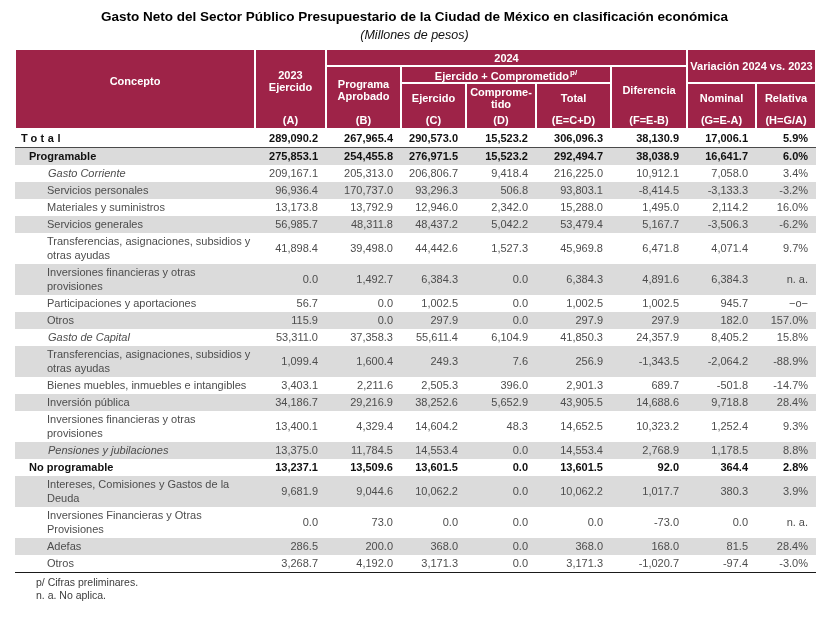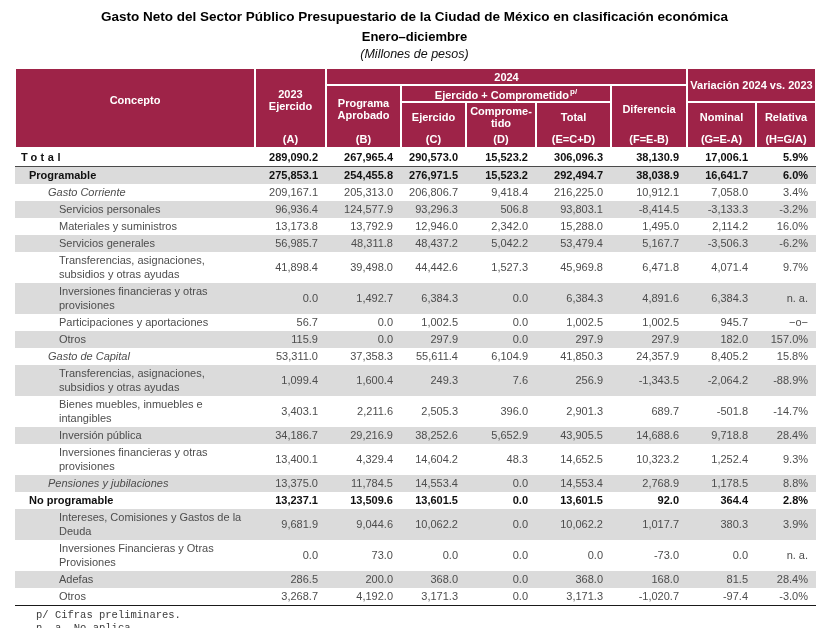--- a/index.html
+++ b/index.html
@@ -46,35 +46,34 @@
     vertical-align: middle; line-height: 14px;
     padding: 1.5px 8px 1.5px 0; height: 17px;
   }
   tbody td.concepto { padding-right: 2px; }
   tbody td.num { text-align: right; white-space: nowrap; }
   tbody tr.shaded td { background: var(--band-bg, #DBDBDB); }
   tbody tr.bold td { color: #101010; font-weight: bold; }
   tbody tr.lvl0 td.concepto { padding-left: 6px;  letter-spacing: 3.5px; }
   tbody tr.lvl1 td.concepto { padding-left: 14px; }
   tbody tr.lvl2 td.concepto { padding-left: 33px; font-style: italic; }
-  tbody tr.lvl3 td.concepto { padding-left: 44px; }
+  tbody tr.lvl3 td.concepto { padding-left: 32px; }
   tbody tr:first-child td { border-bottom: 1px solid #4a4a4a; }
   tbody tr:last-child td  { border-bottom: 1.5px solid var(--rule, #1a1a1a); }
 
   
   .footnotes { margin-top: 3px; padding-left: 22px; }
-  .footnotes div { font-size: 10.5px; color: #3c3c3c; line-height: 13px; font-family: Liberation Mono, monospace; }
+  .footnotes div { font-size: 10.5px; color: #3c3c3c; line-height: 13px; }
 </style>
 </head>
 <body>
 
 <div class="page">
   <div class="titles">
     <div class="t1">Gasto Neto del Sector Público Presupuestario de la Ciudad de México en clasificación económica</div>
-    <div class="t2">Enero–diciembre</div>
     <div class="t3">(Millones de pesos)</div>
   </div>
 
   <table class="budget">
     <colgroup>
       <col style="width:240px">
         <col style="width:71px">
         <col style="width:75px">
       <col style="width:65px">
         <col style="width:70px">
@@ -163,21 +162,21 @@
           <td class="num">206,806.7</td>
           <td class="num">9,418.4</td>
           <td class="num">216,225.0</td>
           <td class="num">10,912.1</td>
           <td class="num">7,058.0</td>
           <td class="num">3.4%</td>
         </tr>
         <tr class="lvl3 shaded">
           <td class="concepto">Servicios personales</td>
           <td class="num">96,936.4</td>
-          <td class="num">124,577.9</td>
+          <td class="num">170,737.0</td>
           <td class="num">93,296.3</td>
           <td class="num">506.8</td>
           <td class="num">93,803.1</td>
           <td class="num">-8,414.5</td>
           <td class="num">-3,133.3</td>
           <td class="num">-3.2%</td>
         </tr>
         <tr class="lvl3">
           <td class="concepto">Materiales y suministros</td>
           <td class="num">13,173.8</td>

